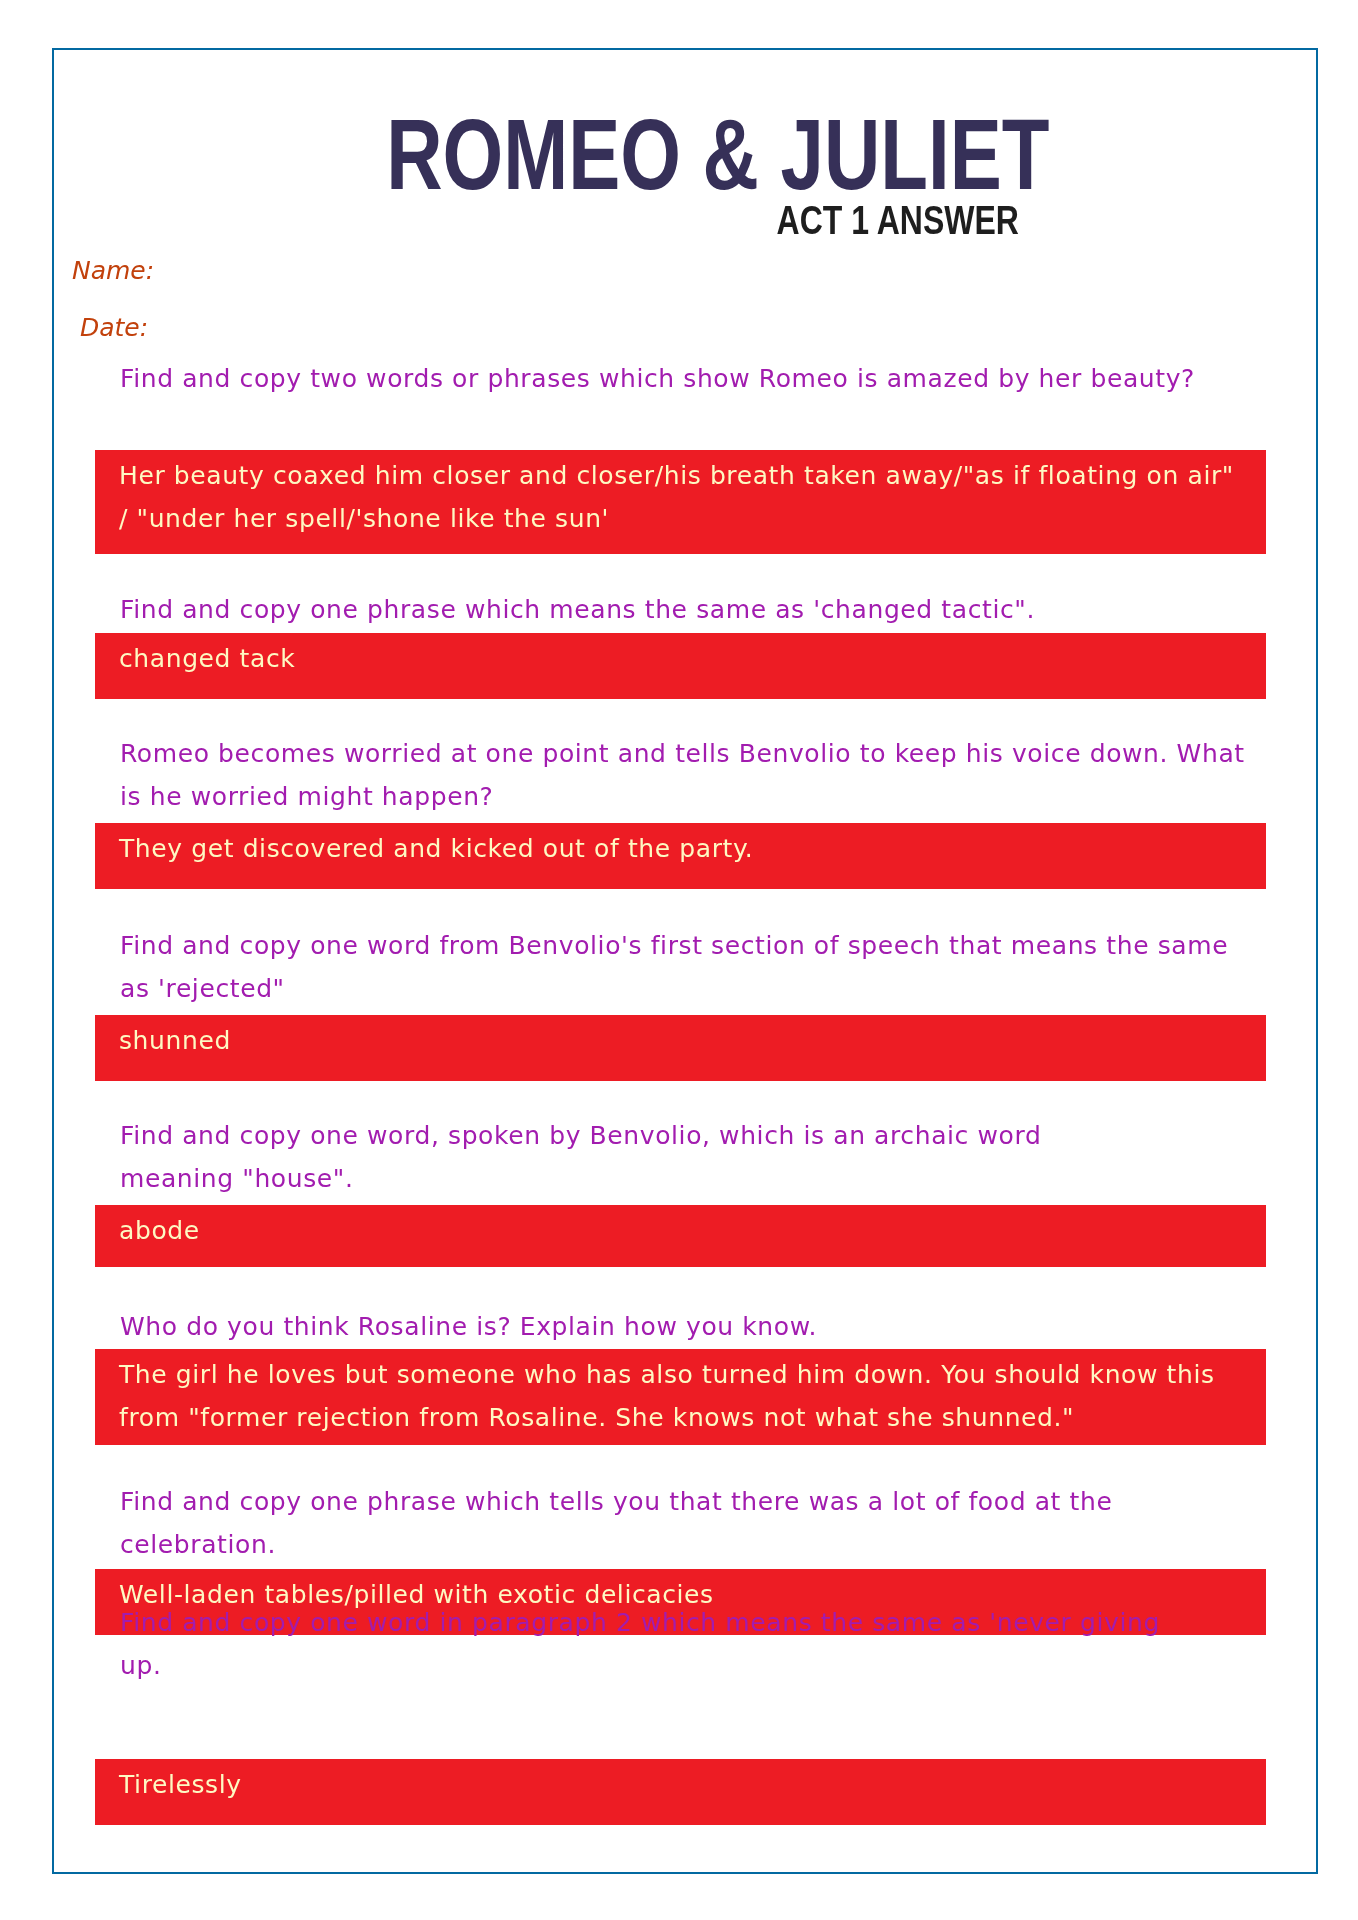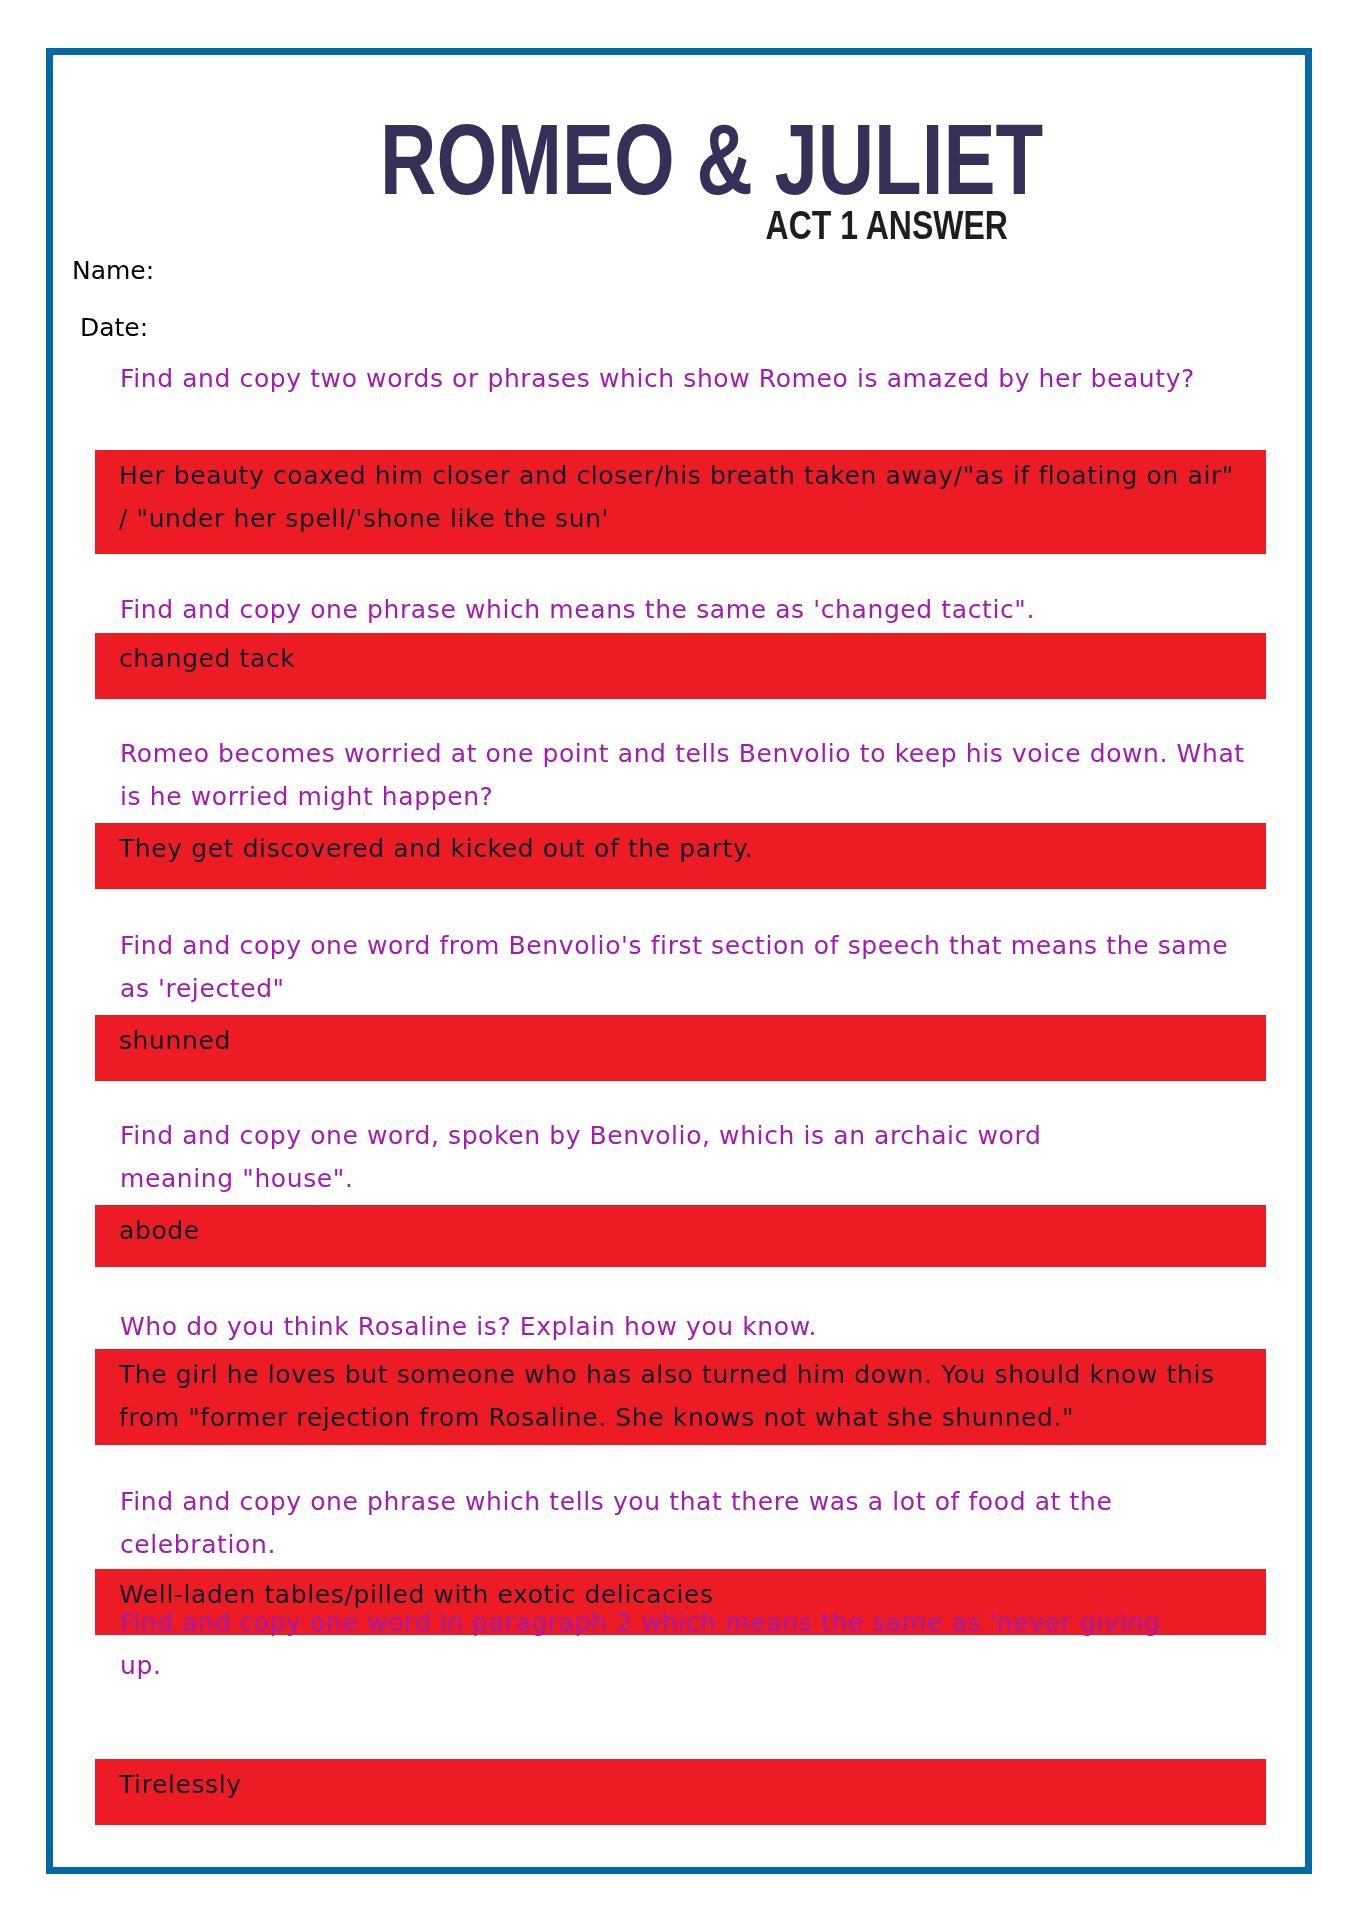--- a/index.html
+++ b/index.html
@@ -4,23 +4,23 @@
   <style>
     * { box-sizing: border-box; margin: 0; padding: 0; }
     html, body {
       width: 1358px; height: 1920px;
       background: #ffffff;
       font-family: "DejaVu Sans", sans-serif;
       color: #1e1e1e;
     }
     .page {
       position: absolute;
-      left: 46px; top: 48px;
+      left: 52px; top: 48px;
       width: 1266px; height: 1826px;
-      border: 7px solid #0369a1;
+      border: 2px solid #0369a1;
       background: #ffffff;
     }
     .title {
       position: absolute;
       left: 0; right: 0;
       top: 54px;
       text-align: center;
       padding-left: 20px;
       font-family: "Liberation Sans", sans-serif;
       font-weight: 700;
@@ -41,37 +41,38 @@
       line-height: 44px;
       color: #1e1e1e;
       transform: scaleX(0.8);
       transform-origin: right center;
     }
     .field {
       position: absolute;
       left: 72px;
       font-size: 25px;
       line-height: 30px;
-      color: #000000;
+      color: #c2410c;
+      font-style: italic;
     }
     .q {
       position: absolute;
       left: 72px;
       width: 1130px;
       font-size: 25px;
       line-height: 43px;
       letter-spacing: 0.6px;
       color: #a21caf;
     }
     .a {
       position: absolute;
       left: 47px;
       width: 1171px;
       background: #ed1c24;
-      color: #0f172a;
+      color: #fef9c3;
       font-size: 25px;
       line-height: 43px;
       letter-spacing: 0.6px;
       padding: 4px 16px 0 24px;
     }
   </style>
 </head>
 <body>
 
 <div class="page">

